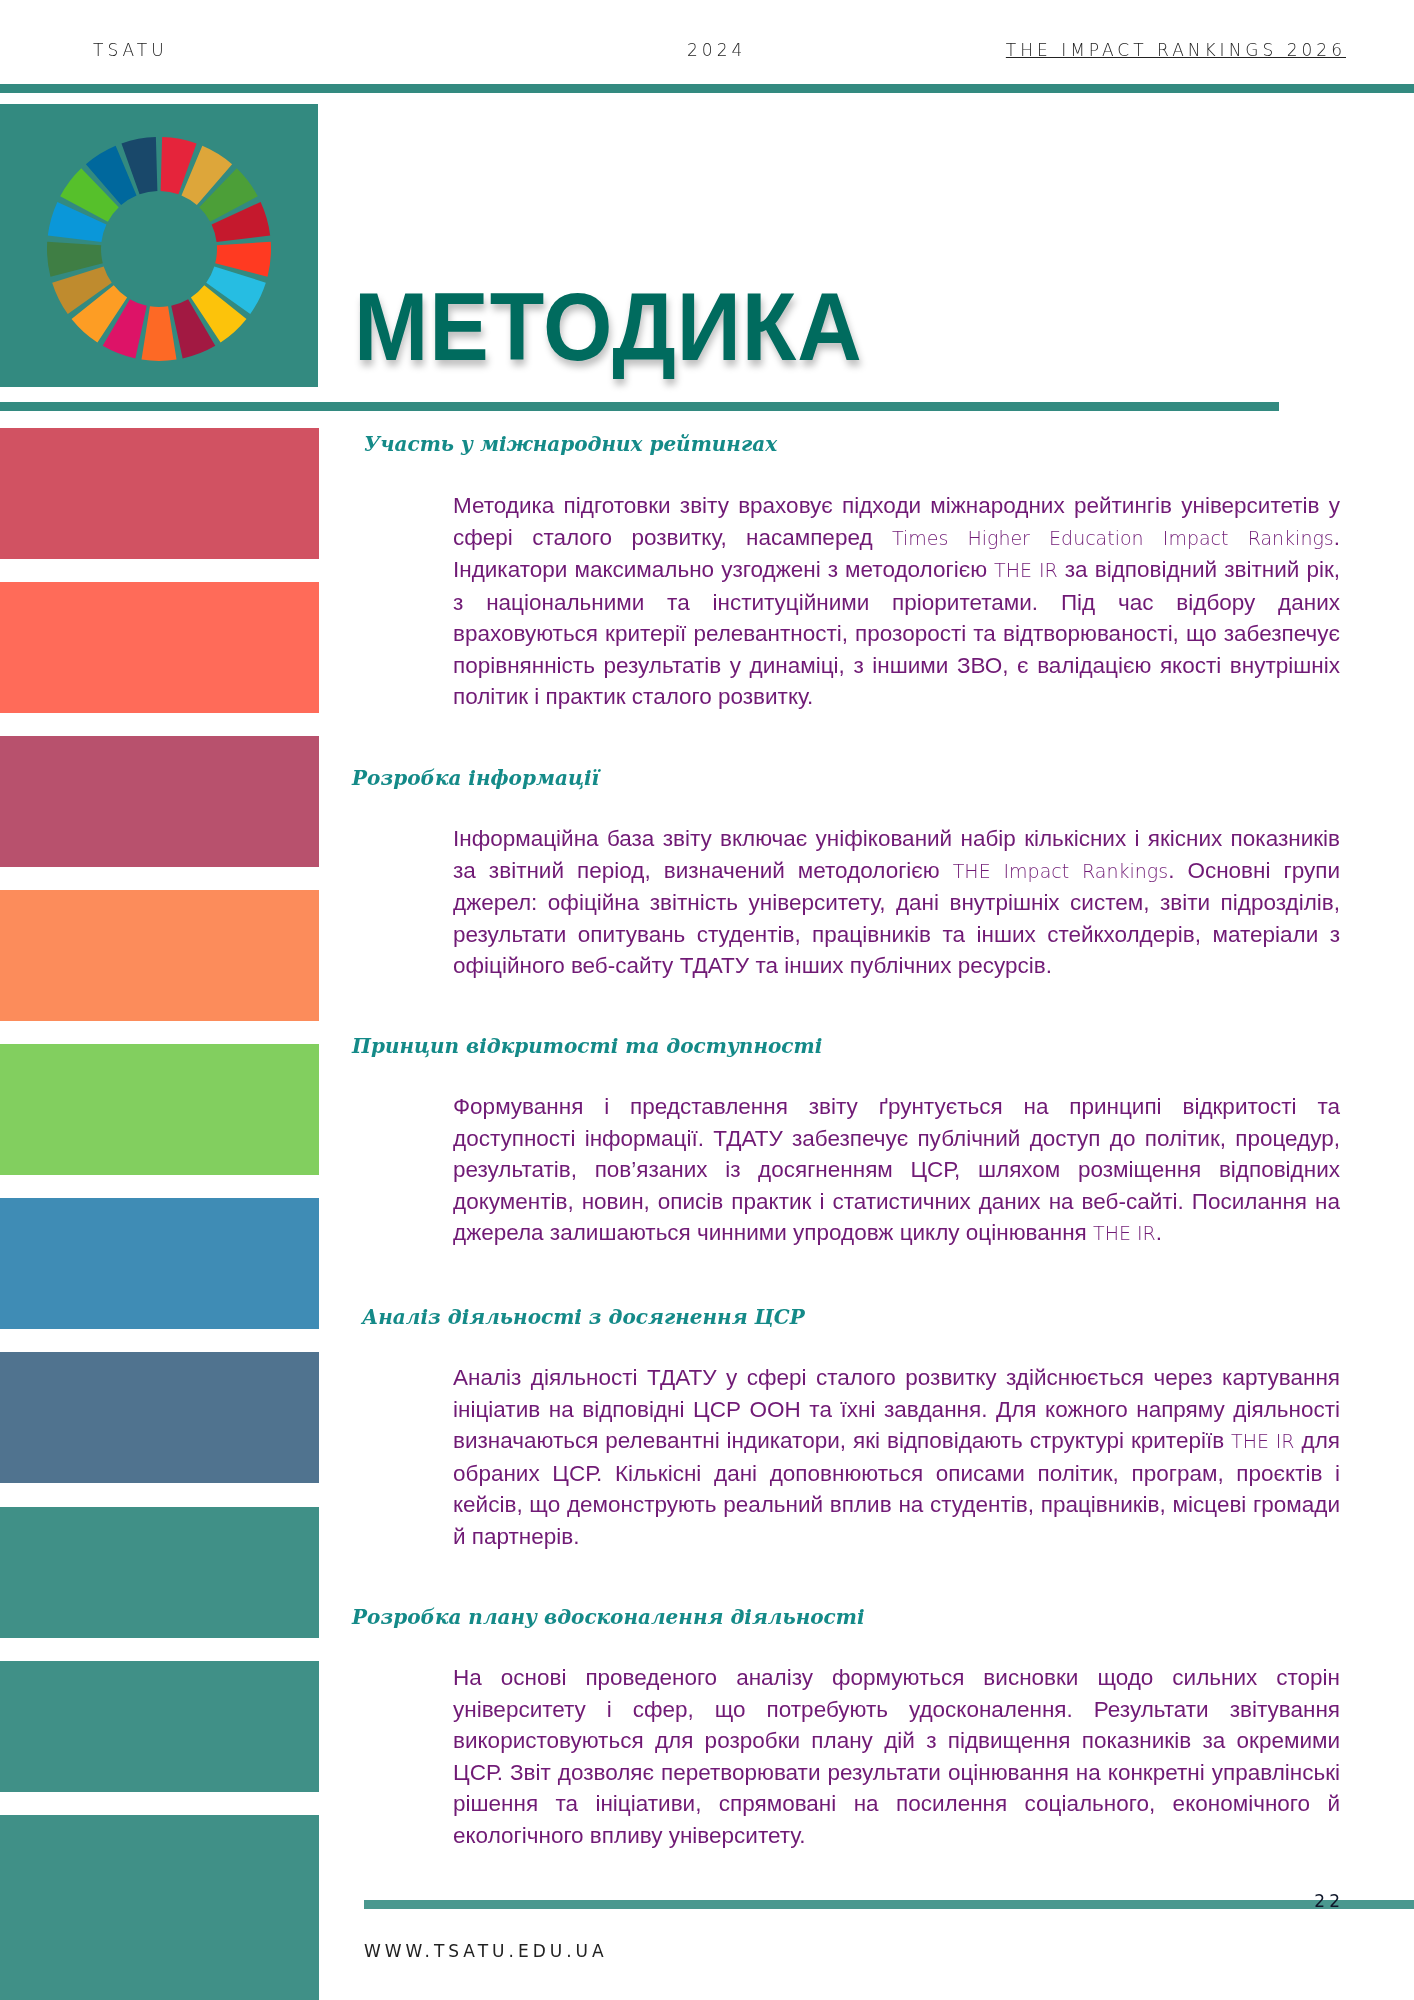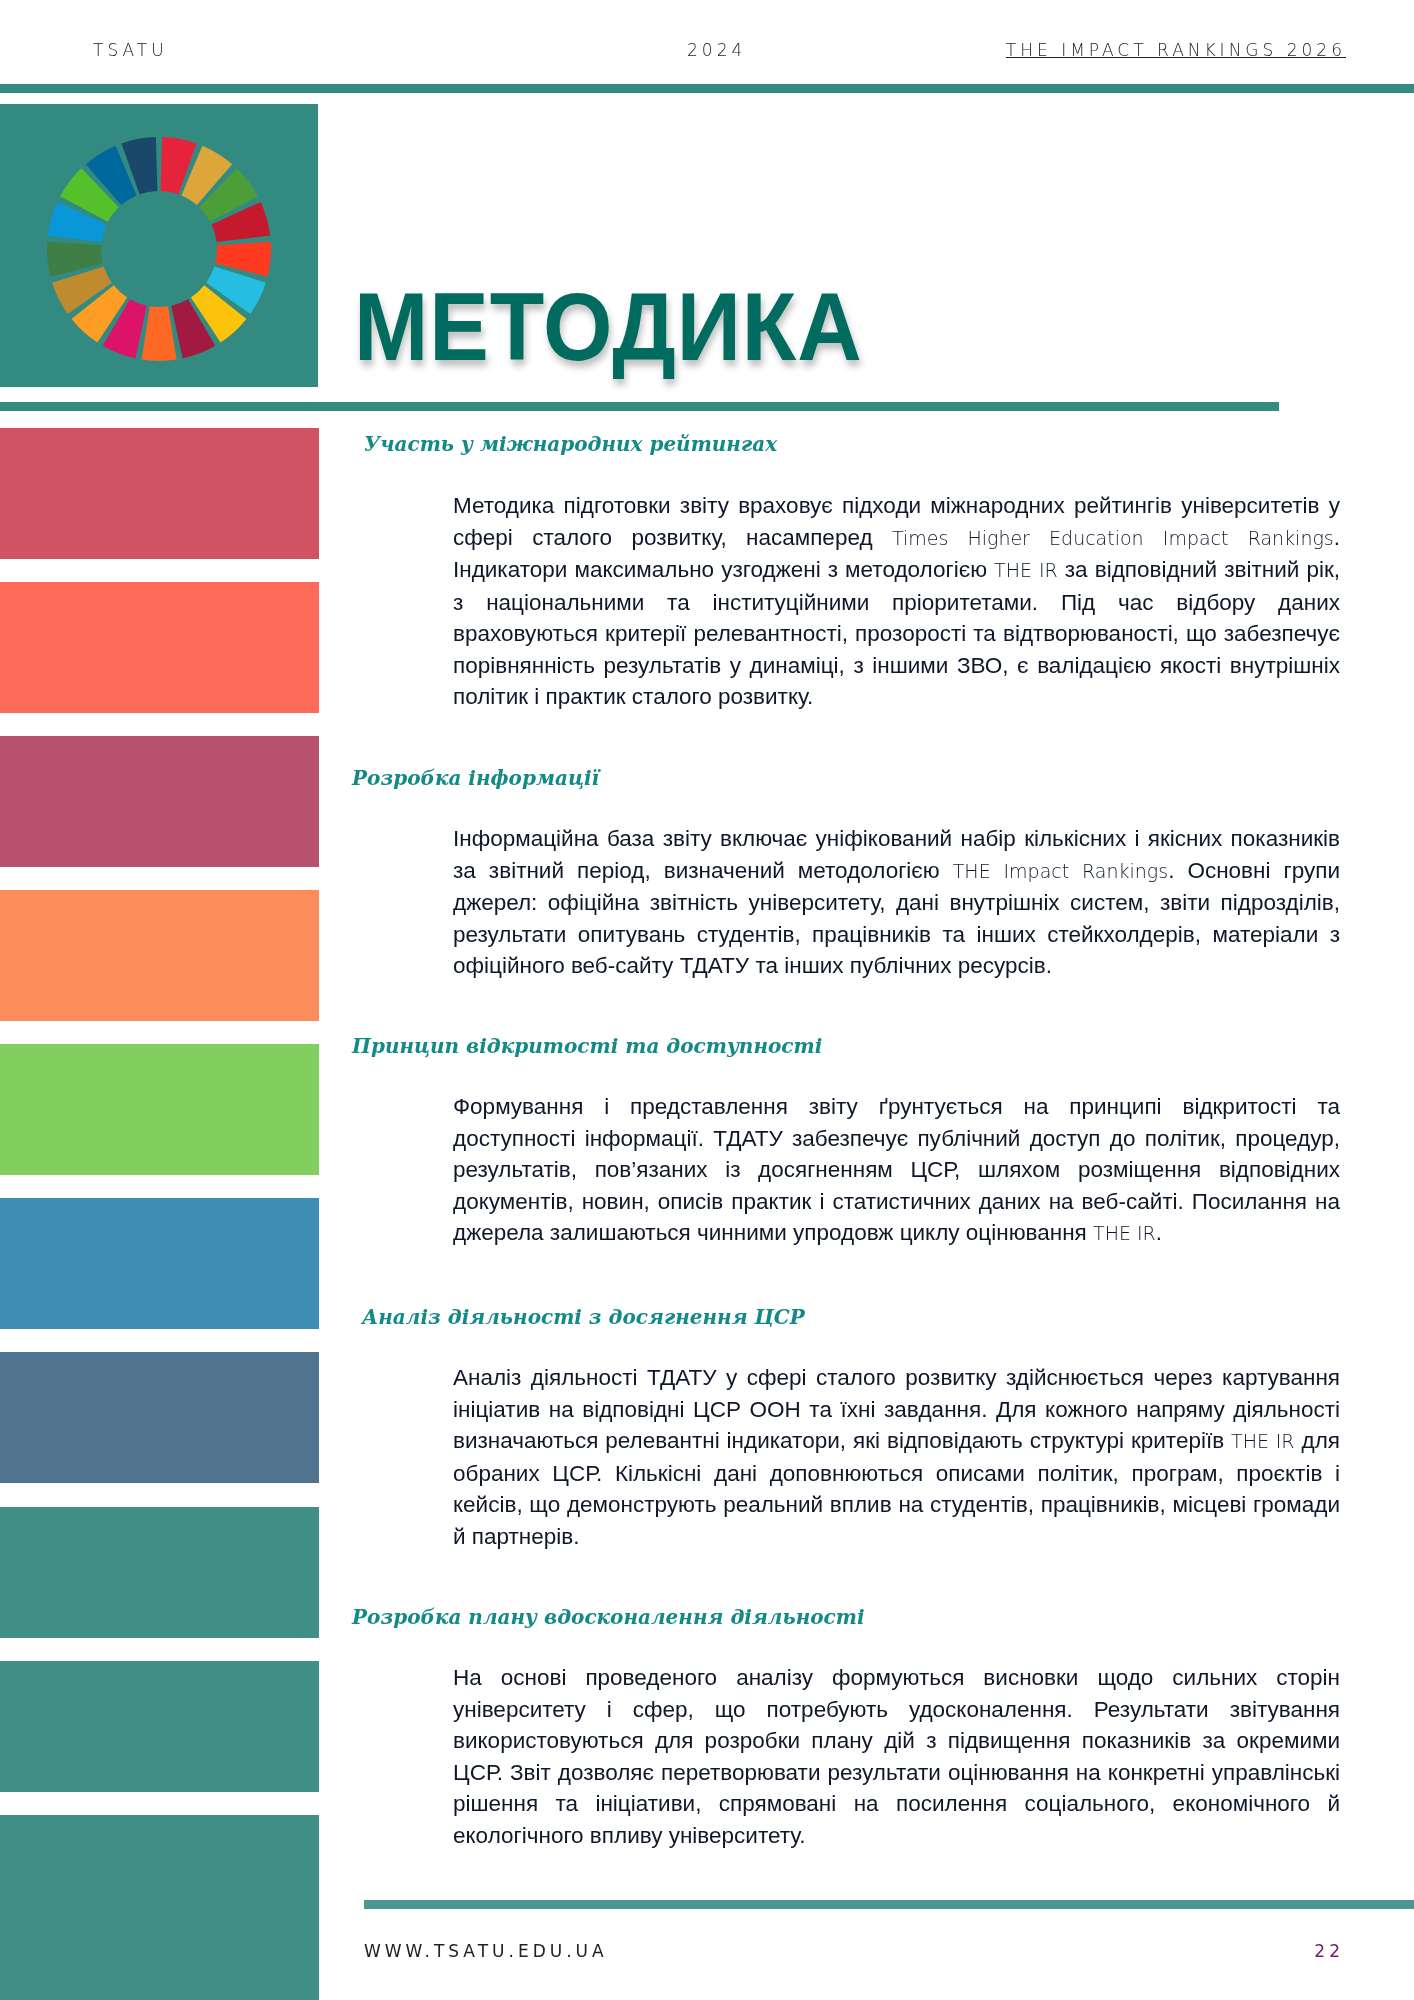--- a/index.html
+++ b/index.html
@@ -31,31 +31,31 @@
     }
 
     .swatch { position: absolute; left: 0; width: 319px; }
 
     .sec-h {
       position: absolute; font-family: "DejaVu Serif", serif; font-style: italic; font-weight: 700;
       color: #148a88; font-size: 20px; white-space: nowrap;
     }
     .para {
       position: absolute; left: 453px; width: 887px; font-size: 22.5px; line-height: 31.5px;
-      text-align: justify; color: #0f172a; font-family: "Liberation Sans", sans-serif;
+      text-align: justify; color: #701a75; font-family: "Liberation Sans", sans-serif;
     }
     .para .lat { font-family: "DejaVu Sans", sans-serif; font-weight: 300; font-size: 19px; }
 
     #footer-url {
       position: absolute; left: 364px; top: 1941px; font-size: 17px; letter-spacing: 4px;
       color: #222; font-family: "DejaVu Sans", sans-serif;
     }
     #footer-page {
-      position: absolute; right: 70px; top: 1941px; font-size: 17px; letter-spacing: 4px;
-      color: #701a75; font-family: "DejaVu Sans", sans-serif;
+      position: absolute; right: 70px; top: 1891px; font-size: 17px; letter-spacing: 4px;
+      color: #0f172a; font-family: "DejaVu Sans", sans-serif;
     }
   </style>
 </head>
 <body>
 
 <div id="hdr-left" class="hdr">TSATU</div>
 <div id="hdr-center" class="hdr">2024</div>
 <div id="hdr-right" class="hdr">THE IMPACT RANKINGS 2026</div>
 
 <div id="top-rule" class="rule"></div>

